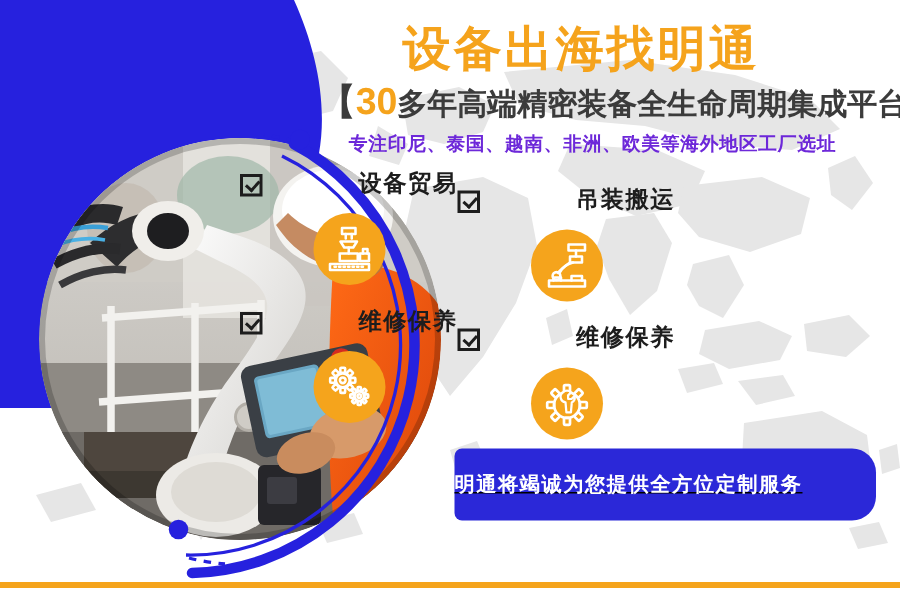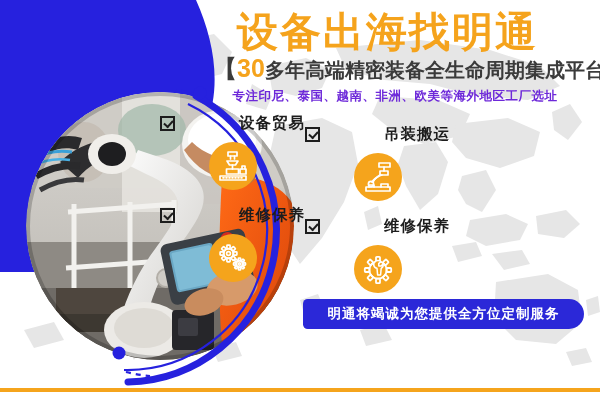--- a/index.html
+++ b/index.html
@@ -27,21 +27,21 @@
 
   
   .ring{position:absolute;left:0px;top:60px;width:330px;height:330px;z-index:5;pointer-events:none;}
   .ring svg{display:block;}
 
   
   .content{position:absolute;left:150px;top:0;width:450px;height:400px;z-index:6;}
 
   .headline{
     position:absolute;left:25px;top:14px;width:425px;text-align:center;
-    font-size:41px;line-height:36px;font-weight:bold;color:#F5A31C;
+    font-size:32px;line-height:36px;font-weight:bold;color:#F5A31C;
     letter-spacing:2px;white-space:nowrap;
   }
   .subline{
     position:absolute;left:20px;top:55px;width:430px;text-align:center;
     font-size:20px;line-height:26px;font-weight:bold;color:#3b3b3b;
     letter-spacing:0px;white-space:nowrap;margin-left:36px;
   }
   .subline .num{color:#F5A31C;font-size:25px;letter-spacing:0px;}
   .subline .brk{color:#3b3b3b;font-size:24px;}
   .tagline{
@@ -77,23 +77,23 @@
     white-space:nowrap;line-height:18px;
   }
   .ficon{
     width:48px;height:48px;border-radius:50%;background:#F5A41C;
     margin:8px auto 0;display:flex;align-items:center;justify-content:center;
   }
   .ficon svg{display:block;}
 
   
   .banner{
-    position:absolute;left:303px;top:299px;width:281px;height:30px;
+    position:absolute;left:303px;top:299px;width:281px;height:48px;
     background:#2B28D8;border-radius:5px 16px 16px 5px;z-index:8;
-    display:flex;align-items:center;justify-content:center;
+    display:flex;align-items:center;justify-content:flex-start;text-decoration:underline;
   }
   .banner span{
     font-size:13.5px;font-weight:bold;color:#ffffff;letter-spacing:1px;
     white-space:nowrap;
   }
 
   
   .botbar{position:absolute;left:0;top:388px;width:600px;height:4px;background:#F5A41C;z-index:9;}
 </style>
 </head>

